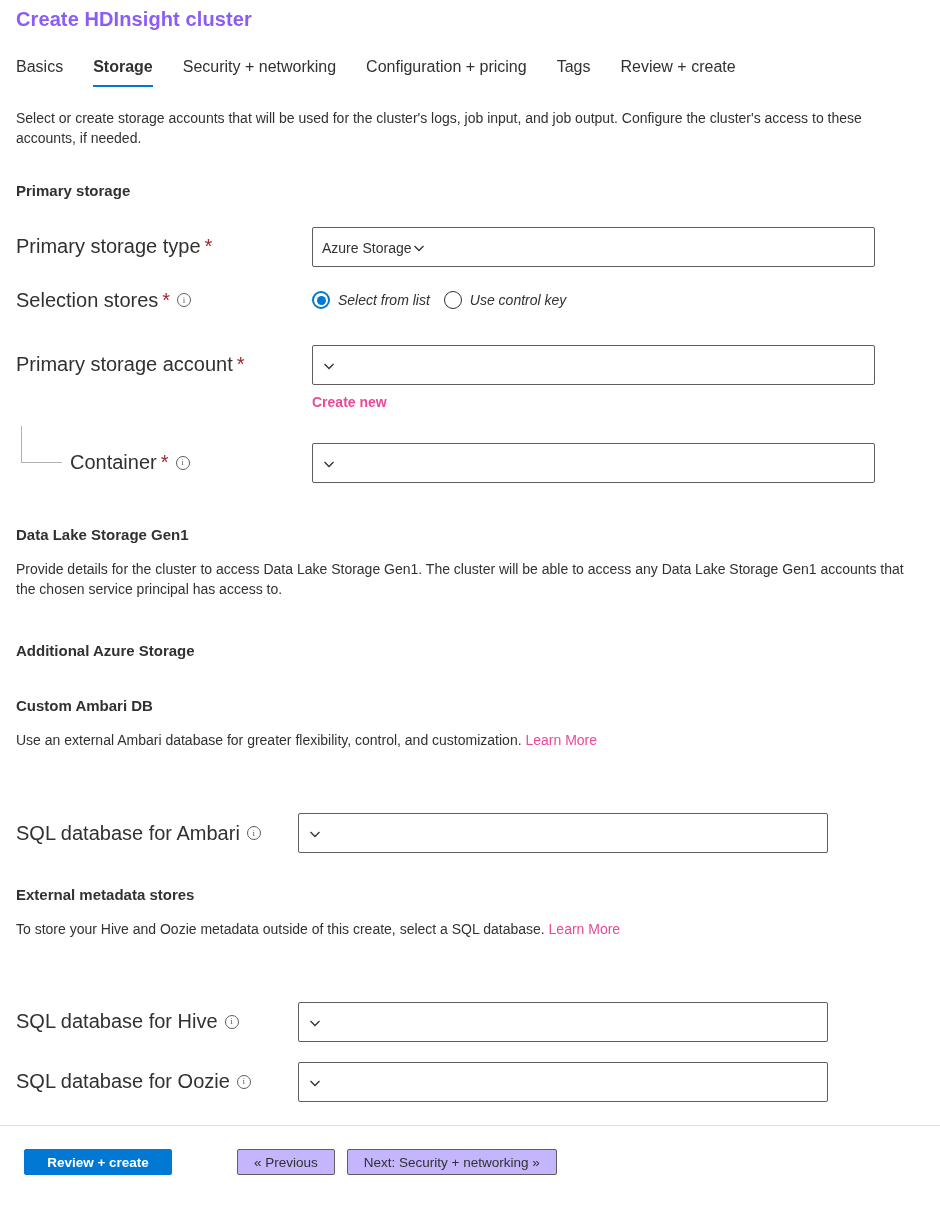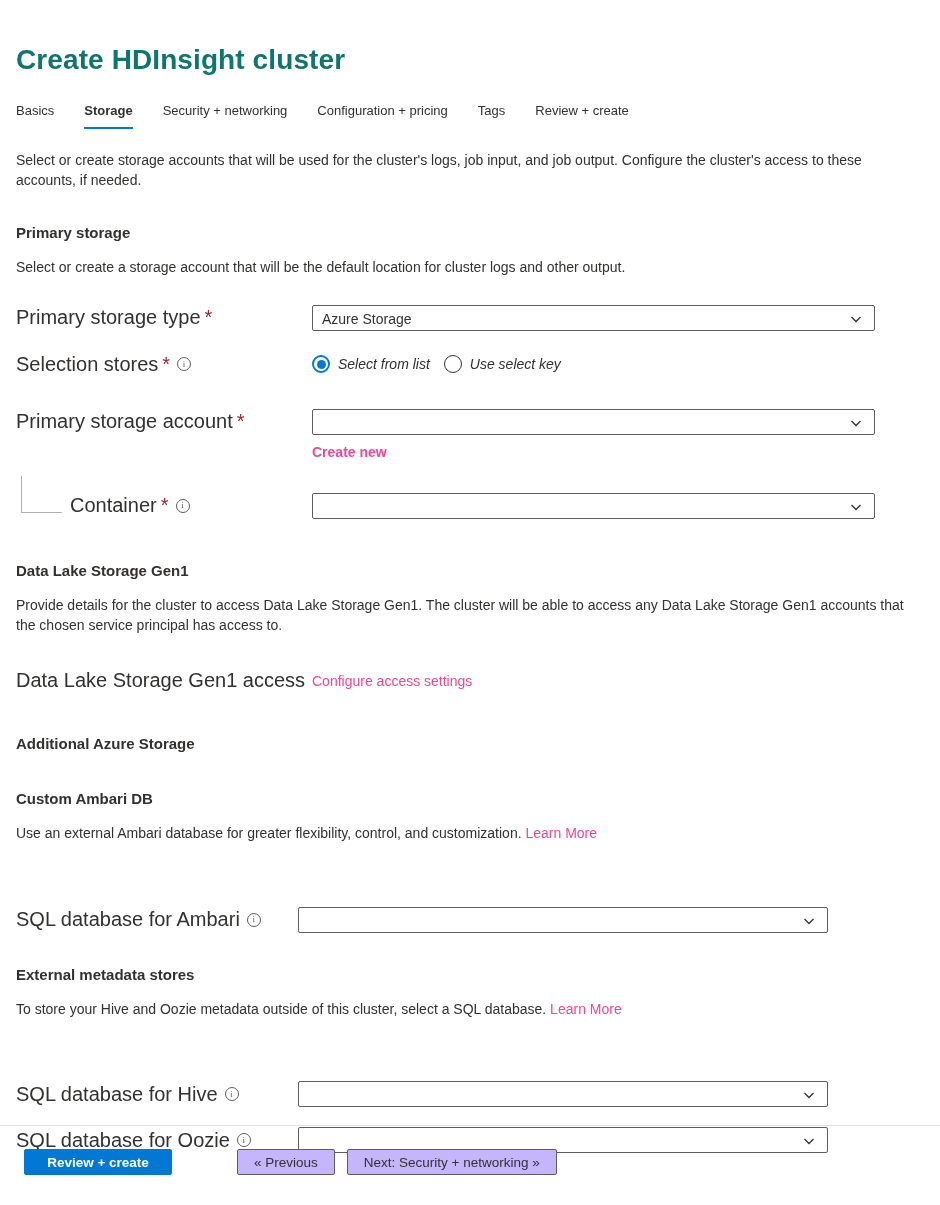--- a/index.html
+++ b/index.html
@@ -7,33 +7,32 @@
   body {
     width: 940px; height: 1205px;
     font-family: "Liberation Sans", "DejaVu Sans", sans-serif;
     color: #323130;
     font-size: 14px;
     overflow: hidden;
   }
   .page { padding: 8px 16px 0 16px; position: relative; }
 
   .page-title {
-    font-size: 28px;
+    font-size: 20px;
     font-weight: 700;
-    color: #0f766e;
+    color: #8b5cf6;
     letter-spacing: 0.1px;
-    margin-top: 36px;
   }
 
   
   .tabs { display: flex; margin-top: 27px; }
   .tab {
     margin-right: 30px;
     padding-bottom: 9px;
-    font-size: 13px;
+    font-size: 16px;
     color: #323130;
     cursor: pointer;
     border-bottom: 2px solid transparent;
     white-space: nowrap;
   }
   .tab.active {
     font-weight: 700;
     border-bottom: 2px solid #0078d4;
   }
 
@@ -69,24 +68,24 @@
     width: 14px; height: 14px;
     border: 1px solid #605e5c; border-radius: 50%;
     margin-left: 7px;
     font-size: 9px; line-height: 1; color: #605e5c;
     font-family: "Liberation Serif", serif;
     cursor: default;
   }
   .info-icon::before { content: "i"; }
 
   .dropdown {
-    width: 563px; height: 26px;
+    width: 563px; height: 40px;
     border: 1px solid #605e5c; border-radius: 2px;
     background: #ffffff;
-    display: flex; align-items: center; justify-content: space-between;
+    display: flex; align-items: center; 
     padding: 2px 11px 0 9px;
     cursor: pointer;
   }
   .dropdown.narrow { width: 530px; }
   .dropdown .value { font-size: 14px; color: #323130; }
   .chevron { display: flex; align-items: center; }
 
   
   .radio-group { display: flex; align-items: center; }
   .radio-option { display: flex; align-items: center; margin-right: 14px; cursor: pointer; font-style: italic; }
@@ -168,21 +167,20 @@
     <div class="tab active">Storage</div>
     <div class="tab">Security + networking</div>
     <div class="tab">Configuration + pricing</div>
     <div class="tab">Tags</div>
     <div class="tab">Review + create</div>
   </div>
 
   <div class="intro">Select or create storage accounts that will be used for the cluster's logs, job input, and job output. Configure the cluster's access to these accounts, if needed.</div>
 
   <div class="section-heading mt-primary-heading">Primary storage</div>
-  <div class="section-desc">Select or create a storage account that will be the default location for cluster logs and other output.</div>
 
   <div class="form-row row-storage-type">
     <div class="field-label">
       <span>Primary storage type</span>
         <span class="required">*</span>
     </div>
     <div class="dropdown">
       <span class="value">Azure Storage</span>
       <span class="chevron">
         <svg width="14" height="14" viewBox="0 0 14 14">
@@ -200,21 +198,21 @@
     </div>
     <div class="radio-group">
       <div class="radio-option selected">
         <span class="radio-circle">
             <span class="radio-dot"></span>
           </span>
         <span>Select from list</span>
       </div>
       <div class="radio-option">
         <span class="radio-circle"></span>
-        <span>Use select key</span>
+        <span>Use control key</span>
       </div>
     </div>
   </div>
 
   <div class="form-row row-account">
     <div class="field-label">
       <span>Primary storage account</span>
         <span class="required">*</span>
     </div>
     <div class="dropdown">
@@ -244,24 +242,20 @@
         <svg width="14" height="14" viewBox="0 0 14 14">
             <path d="M2.5 5 L7 9.5 L11.5 5" fill="none" stroke="#323130" stroke-width="1.3"></path>
           </svg>
       </span>
     </div>
   </div>
 
   <div class="section-heading dls-heading">Data Lake Storage Gen1</div>
   <div class="section-desc">Provide details for the cluster to access Data Lake Storage Gen1. The cluster will be able to access any Data Lake Storage Gen1 accounts that the chosen service principal has access to.</div>
 
-  <div class="form-row row-dls-access">
-    <div class="field-label">Data Lake Storage Gen1 access</div>
-    <a class="link">Configure access settings</a>
-  </div>
 
   <div class="section-heading aas-heading">Additional Azure Storage</div>
 
   <div class="section-heading ambari-heading">Custom Ambari DB</div>
   <div class="section-desc">
     <span>Use an external Ambari database for greater flexibility, control, and customization. </span><a class="link">Learn More</a>
   </div>
 
   <div class="form-row row-ambari">
     <div class="field-label narrow">
@@ -273,21 +267,21 @@
       <span class="chevron">
         <svg width="14" height="14" viewBox="0 0 14 14">
             <path d="M2.5 5 L7 9.5 L11.5 5" fill="none" stroke="#323130" stroke-width="1.3"></path>
           </svg>
       </span>
     </div>
   </div>
 
   <div class="section-heading ems-heading">External metadata stores</div>
   <div class="section-desc">
-    <span>To store your Hive and Oozie metadata outside of this cluster, select a SQL database. </span><a class="link">Learn More</a>
+    <span>To store your Hive and Oozie metadata outside of this create, select a SQL database. </span><a class="link">Learn More</a>
   </div>
 
   <div class="form-row row-hive">
     <div class="field-label narrow">
       <span>SQL database for Hive</span>
       <span class="info-icon"></span>
     </div>
     <div class="dropdown narrow">
       <span class="value"></span>
       <span class="chevron">

